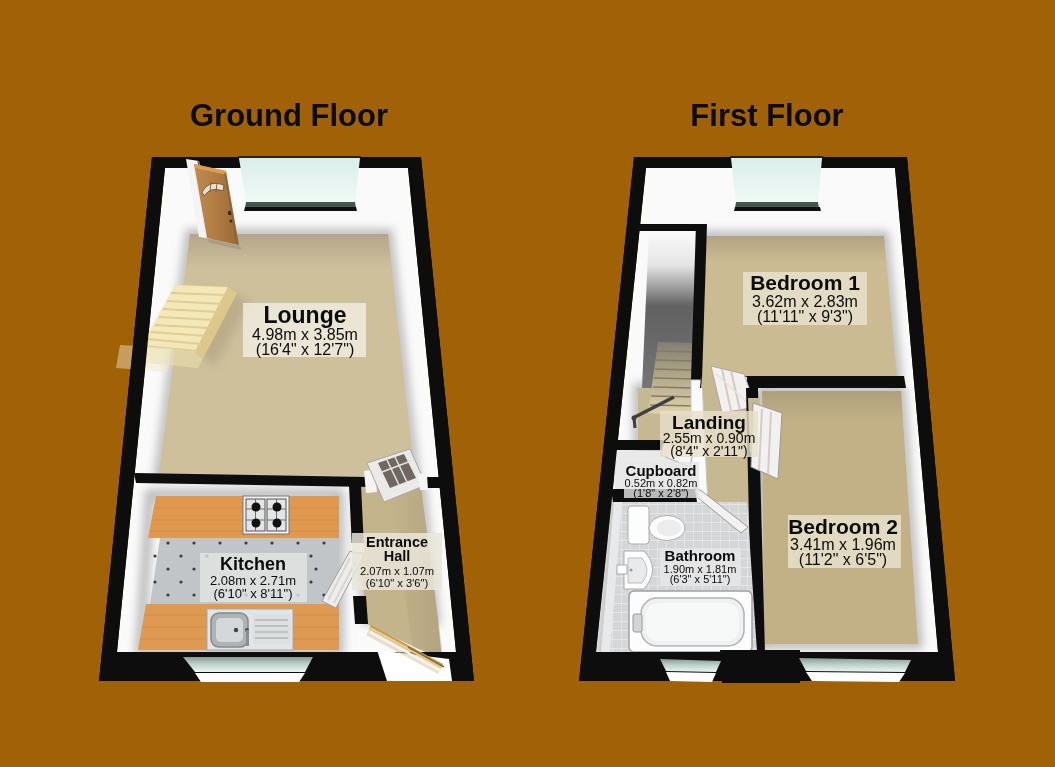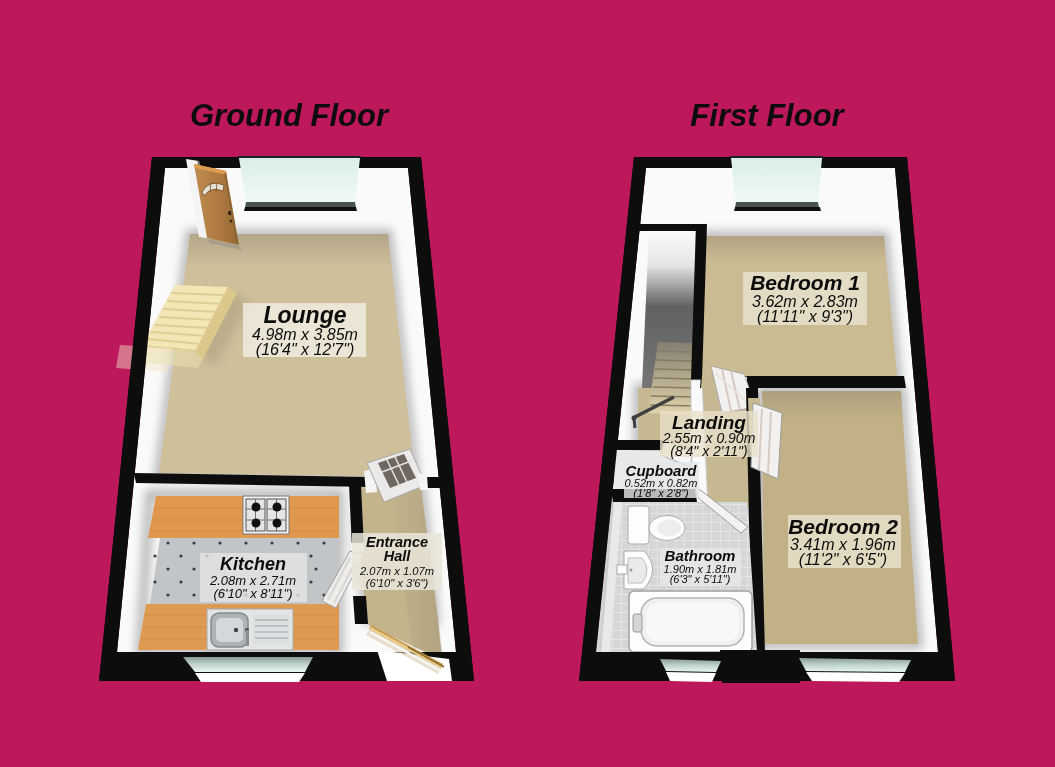--- a/index.html
+++ b/index.html
@@ -1,16 +1,16 @@
 <!DOCTYPE html>
 <html><head>
 <meta charset="utf-8">
 <style>
   html,body{margin:0;padding:0;background:#ffffff;}
-  .page{width:1055px;height:767px;position:relative;background:#be185d;overflow:hidden;font-style:italic;}
+  .page{width:1055px;height:767px;position:relative;background:#a16207;overflow:hidden;}
   svg{position:absolute;top:0;left:0;}
   text{font-family:"Liberation Sans", sans-serif;}
 </style>
 </head>
 <body>
 <div class="page">
 <svg width="1055" height="767" viewBox="0 0 1055 767">
 <defs>
   <linearGradient id="glass" x1="0" y1="0" x2="0" y2="1">
     <stop offset="0" stop-color="#daeee9"></stop>

